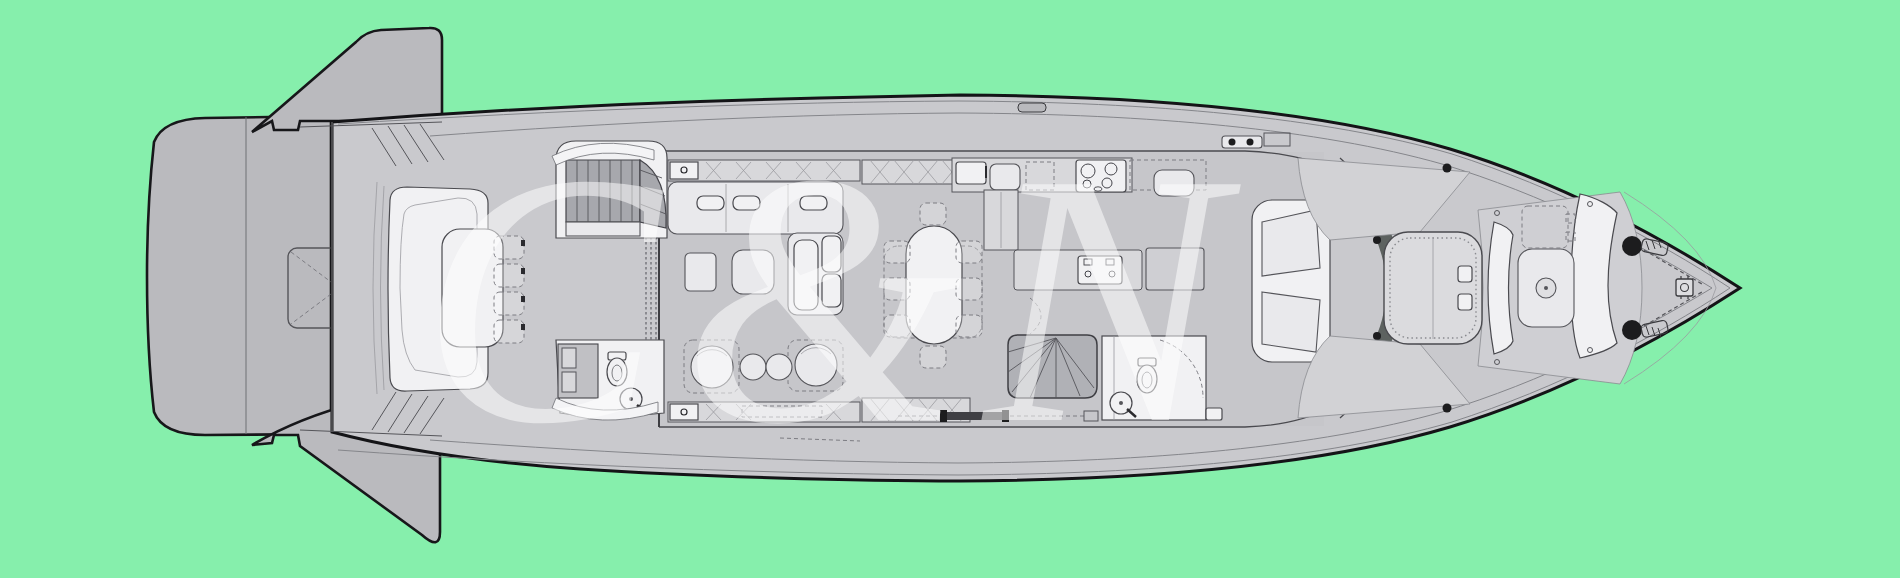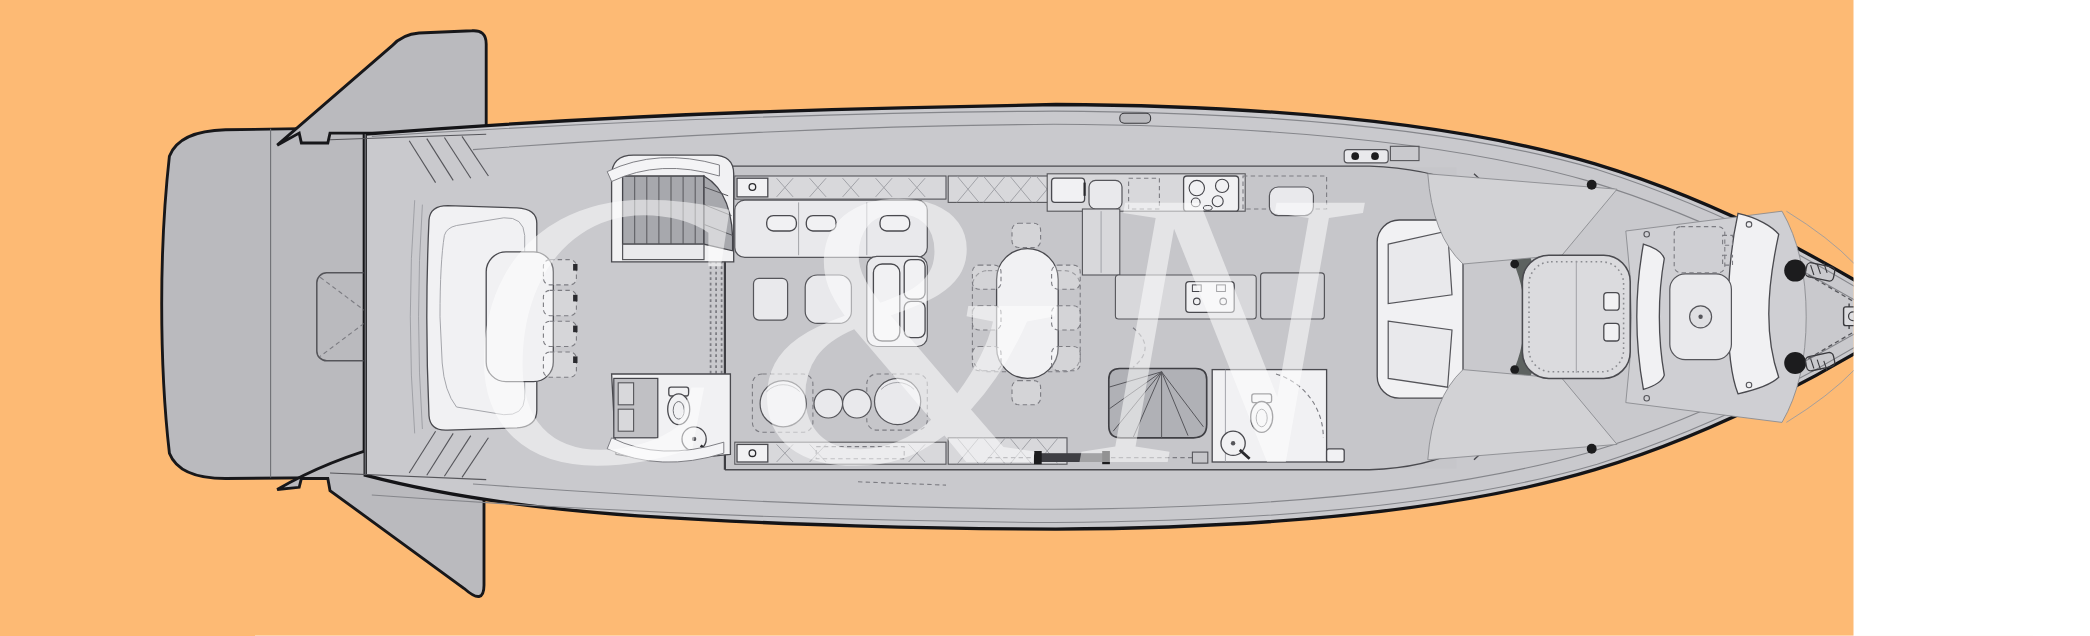--- a/index.html
+++ b/index.html
@@ -1,16 +1,16 @@
 <!DOCTYPE html>
 <html><head>
 <meta charset="utf-8">
 <style>
   html,body{margin:0;padding:0;background:#ffffff;font-family:"Liberation Sans",sans-serif;}
-  .stage{position:relative;width:1685px;height:578px;background:#fdba74;overflow:hidden;}
+  .stage{position:relative;width:1900px;height:578px;background:#86efac;overflow:hidden;}
   svg{display:block;}
   .ln{stroke:#4a4a4f;stroke-width:1.3;fill:none;}
   .thin{stroke:#85868b;stroke-width:1;fill:none;}
   .hair{stroke:#9a9ba0;stroke-width:.8;fill:none;}
   .furn{fill:#e9e9ec;stroke:#55555a;stroke-width:1.1;}
   .furnW{fill:#f1f1f3;stroke:#4a4a4f;stroke-width:1.2;}
   .cab{fill:#d8d8db;stroke:#55555a;stroke-width:1;}
   .dash{fill:none;stroke:#7c7c82;stroke-width:1;stroke-dasharray:4 3;}
   .dashF{fill:rgba(255,255,255,.25);stroke:#7c7c82;stroke-width:1;stroke-dasharray:4 3;}
   .dark{fill:#1c1c1e;stroke:none;}

